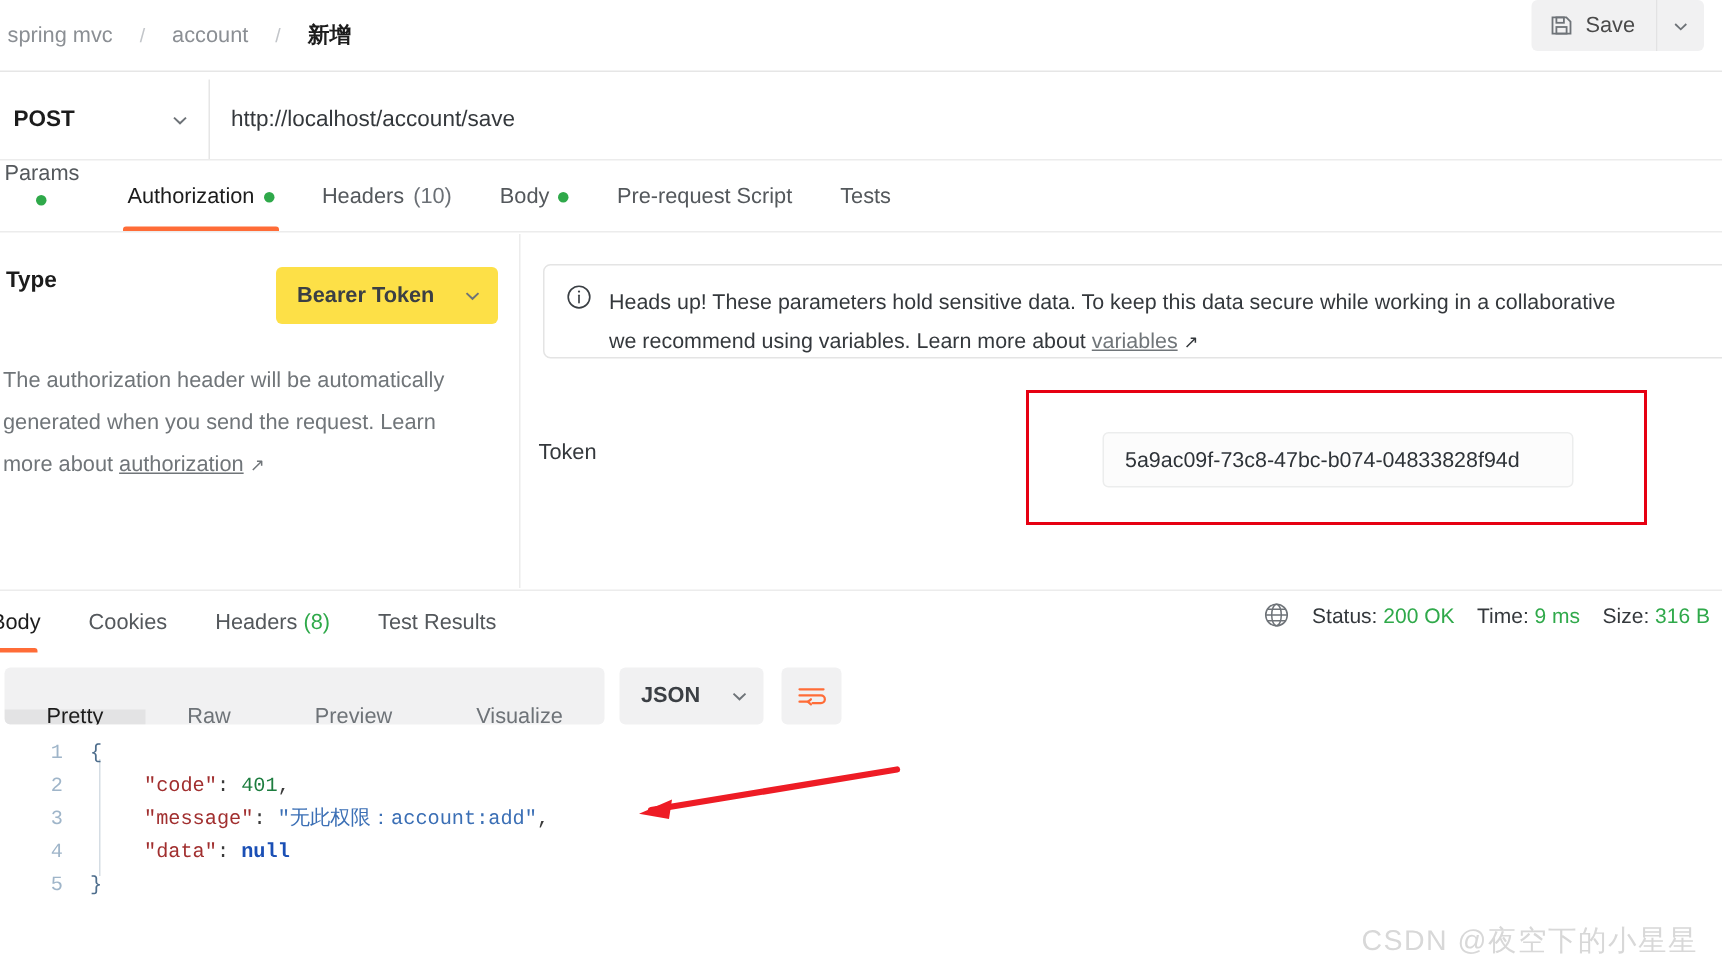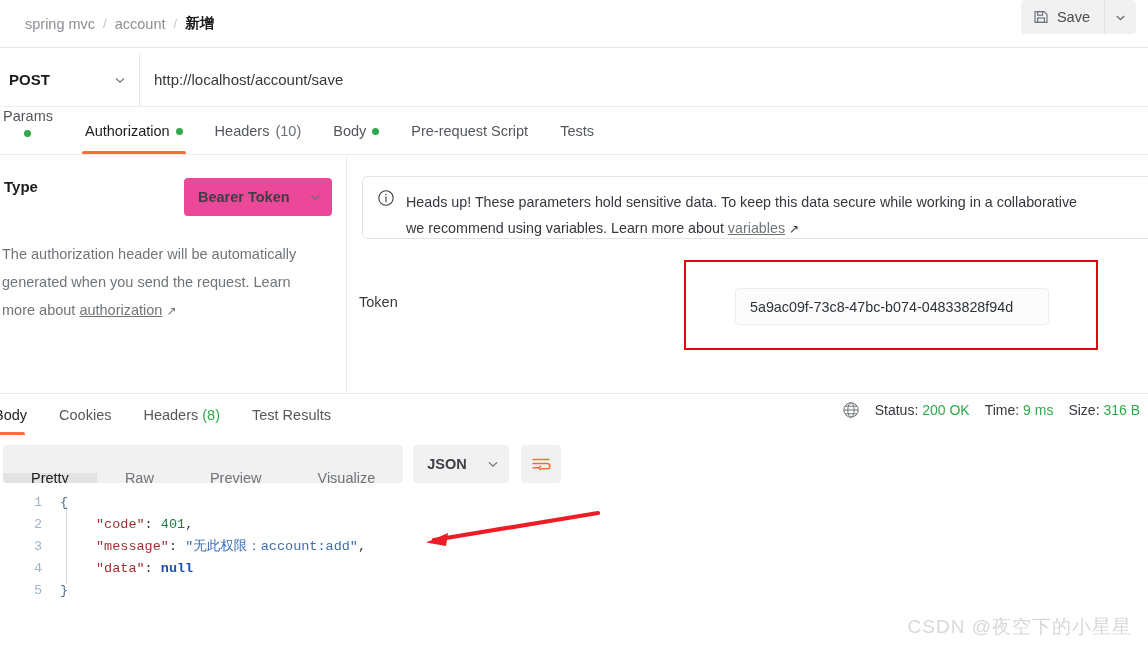--- a/index.html
+++ b/index.html
@@ -10,21 +10,21 @@
     overflow: hidden;
   }
   #app { position: relative; width: 1148px; height: 648px; background:#fff; }
 
   
   .header {
     position: absolute; left: 0; top: 0; width: 1148px; height: 48px;
     border-bottom: 1px solid #e6e6e6;
     display: flex; align-items: center;
   }
-  .breadcrumb { display: flex; align-items: center; padding-left: 5px; gap: 8px; font-size: 14.5px; margin-left: 20px; }
+  .breadcrumb { display: flex; align-items: center; padding-left: 5px; gap: 18px; font-size: 14.5px; }
   .bc-item { color: #8b8f94; }
   .bc-sep { color: #c2c5c9; font-size: 13px; }
   .bc-current { color: #1c1c1c; font-weight: 700; }
 
   .save-wrap {
     position: absolute; right: 12px; top: 0px;
     display: flex; align-items: stretch; height: 34px;
   }
   .save-btn {
     display: flex; align-items: center; gap: 8px;
@@ -80,21 +80,21 @@
 
   
   .auth-pane {
     position: absolute; left: 0; top: 156px; width: 1148px; height: 236px;
   }
   .auth-left { position: absolute; left: 0; top: 0; width: 347px; height: 236px;
                border-right: 1px solid #ececec; }
   .type-row { display: flex; padding: 22px 14px 0 4px; justify-content: space-between; }
   .type-label { font-size: 15px; font-weight: 700; color: #1c1c1c; }
   .type-select {
-    background: #ec4899; border-radius: 4px; height: 38px; width: 148px;
+    background: #fde047; border-radius: 4px; height: 38px; width: 148px;
     display: flex; align-items: center; justify-content: space-between;
     padding: 0 10px 0 14px; font-size: 14.5px; font-weight: 700; color: #3b3f44;
     cursor: pointer;
   }
   .auth-help {
     padding: 24px 10px 0 2px; font-size: 14.5px; line-height: 28px; color: #707579;
     max-width: 336px;
   }
   .lnk { color: #707579; text-decoration: underline; cursor: pointer; }
   .ext { font-size: 12px; }

